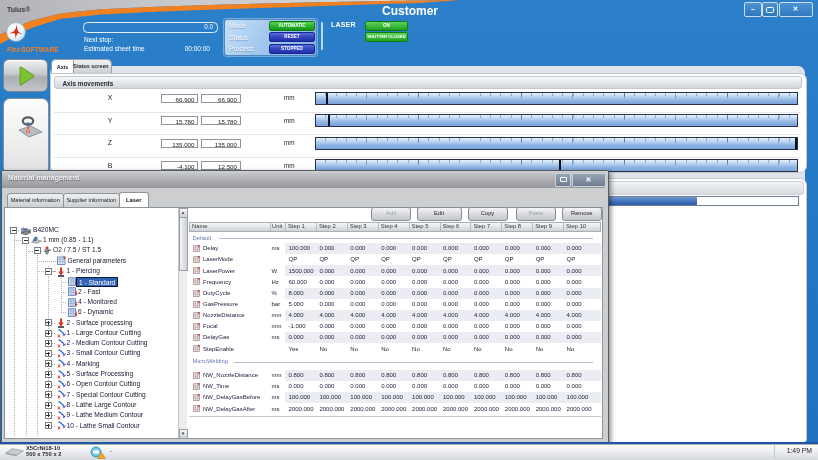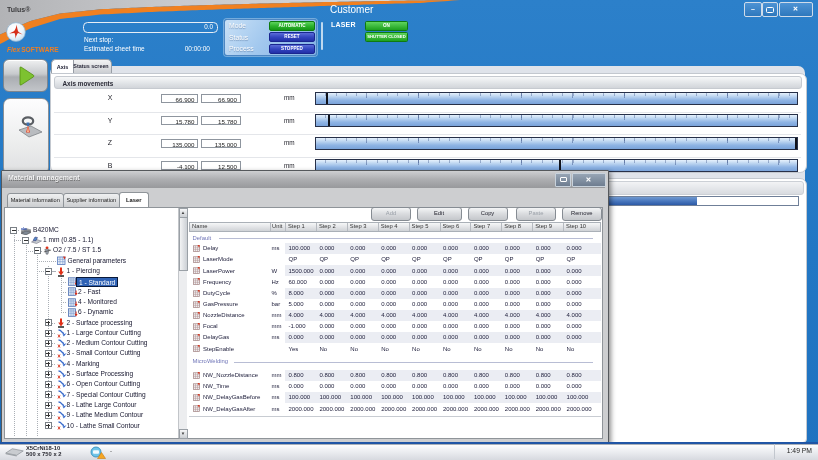--- a/index.html
+++ b/index.html
@@ -26,21 +26,21 @@
 <stop offset="0" stop-color="#ffffff"></stop>
           <stop offset="0.55" stop-color="#eef6fb"></stop>
           <stop offset="0.8" stop-color="#cfe3f2"></stop>
           <stop offset="1" stop-color="#9dc2de"></stop>
 </radialGradient>
       </defs>
 <circle cx="10" cy="10" r="9.4" fill="url(#ball)" stroke="#86aecd" stroke-width="0.7"></circle>
 <path d="M10.8,2.8 C9.9,6.3 9.2,8 7.9,9.3 L3.2,11.6 L8.4,10.9 C9.2,12.3 9.5,14 9.4,16.8 C10.3,13.8 10.9,12.3 12,11.1 L16.6,12.4 L12.6,9.9 C11.6,8.5 11.1,6.3 10.8,2.8 Z" fill="#d62f1a"></path>
 </svg>
     <div style="position:absolute;left:7px;top:45.5px;font-size:6.6px;font-weight:bold;color:#f07f22;"><span style="font-style:italic;margin-right:1px">Flex</span>SOFTWARE</div>
-    <div style="position:absolute;left:330px;top:4px;width:160px;text-align:left;font-size:10px;font-weight:normal;color:#fff;">Customer</div>
+    <div style="position:absolute;left:330px;top:4px;width:160px;text-align:center;font-size:12px;font-weight:bold;color:#fff;">Customer</div>
     <div style="position:absolute;left:83px;top:21.5px;width:129px;height:9px;border:1.5px solid #e8eef5;border-radius:4.5px;font-size:6.3px;color:#fff;text-align:right;padding:0.5px 4px 0 0;">0.0</div>
     <div style="position:absolute;left:84px;top:35.5px;font-size:6.5px;color:#fff;">Next stop:</div>
     <div style="position:absolute;left:84px;top:44.5px;font-size:6.5px;color:#fff;">Estimated sheet time</div>
     <div style="position:absolute;left:150px;top:44.5px;width:60px;text-align:right;font-size:6.5px;color:#fff;">00:00:00</div>
     <div style="position:absolute;left:224px;top:19px;width:91px;height:35px;border:1px solid #4d86c2;border-radius:3px;background:linear-gradient(125deg,#c8e0f6 0%,#a2c8ee 45%,#82b2e4 100%);box-shadow:0 0 0 1px rgba(255,255,255,0.35);"></div>
     <div style="position:absolute;left:229px;top:21.8px;font-size:6.8px;color:#fefefe;text-shadow:0 0.5px 1px rgba(40,70,120,0.45);">Mode</div>
     <div style="position:absolute;left:269px;top:20.6px;width:44px;height:8.2px;background:linear-gradient(180deg,#5ed45e 0%,#2db32d 50%,#149614 100%);border:1px solid #0e7a10;border-radius:2px;font-size:4.6px;color:#fff;text-align:center;line-height:8.2px;font-weight:bold;">AUTOMATIC</div>
     <div style="position:absolute;left:229px;top:33.5px;font-size:6.8px;color:#fefefe;text-shadow:0 0.5px 1px rgba(40,70,120,0.45);">Status</div>
     <div style="position:absolute;left:269px;top:32.3px;width:44px;height:8.2px;background:linear-gradient(180deg,#5a6cd8 0%,#3345c0 50%,#2230a8 100%);border:1px solid #1a2690;border-radius:2px;font-size:4.6px;color:#fff;text-align:center;line-height:8.2px;font-weight:bold;">RESET</div>
     <div style="position:absolute;left:229px;top:45.2px;font-size:6.8px;color:#fefefe;text-shadow:0 0.5px 1px rgba(40,70,120,0.45);">Process</div>

